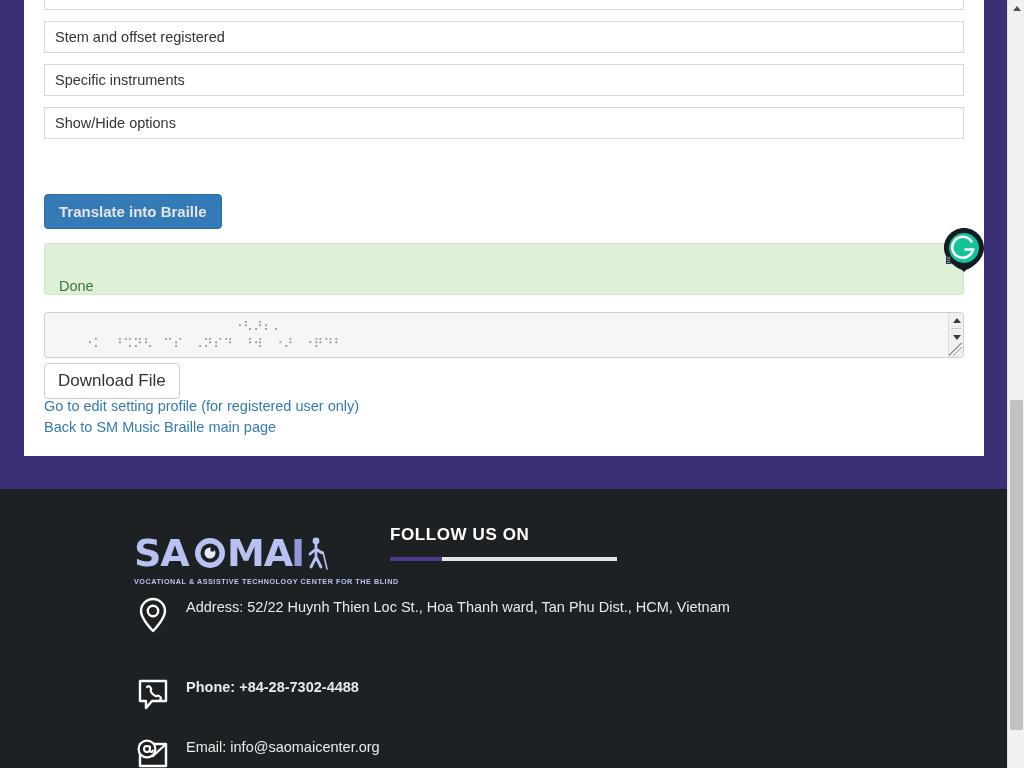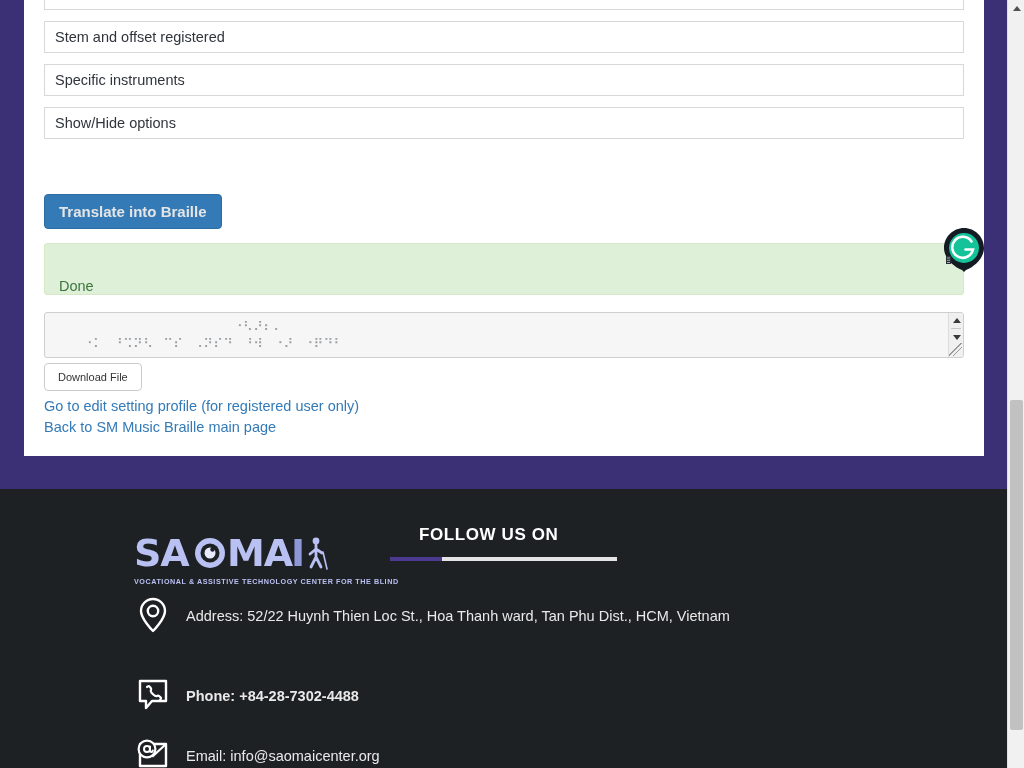--- a/index.html
+++ b/index.html
@@ -148,21 +148,21 @@
   }
 
   .btn-default {
     position: absolute;
     left: 20px;
     top: 363px;
     background: #ffffff;
     border: 1px solid #cccccc;
     border-radius: 4px;
     color: #333333;
-    font-size: 11px;
+    font-size: 17px;
     padding: 7px 13px;
     cursor: pointer;
     font-family: "Liberation Sans", sans-serif;
   }
 
   .link-row {
     position: absolute;
     left: 20px;
     font-size: 14.5px;
     color: #337ab7;
@@ -190,42 +190,41 @@
     color: #b9c0f2;
     font-weight: bold;
     margin-top: 2px;
     white-space: nowrap;
   }
 
   .info-row {
     position: absolute;
     left: 134px;
     display: flex;
-    align-items: center;
+    align-items: flex-start;
     gap: 14px;
   }
   .info-row .ico { flex: 0 0 auto; width: 38px; height: 40px; }
   .info-row .txt {
     font-size: 14.5px;
     line-height: 21px;
     color: #e9e9e9;
     padding-top: 2px;
   }
   .row-address { top: 106px; }
   .row-phone { top: 186px; font-weight: bold; }
   .row-email { top: 246px; }
 
   .follow-block { position: absolute; left: 390px; top: 36px; width: 230px; }
   .follow-title {
     font-size: 17px;
     font-weight: bold;
     letter-spacing: 0.6px;
     color: #ffffff;
     margin-bottom: 12px;
-    margin-left: 29px;
   }
   .follow-divider { height: 4px; width: 227px; background: #e4e4e4; position: relative; }
   .follow-divider::before {
     content: "";
     position: absolute; left: 0; top: 0;
     width: 52px; height: 4px;
     background: #4b3a8f;
   }
 
   

